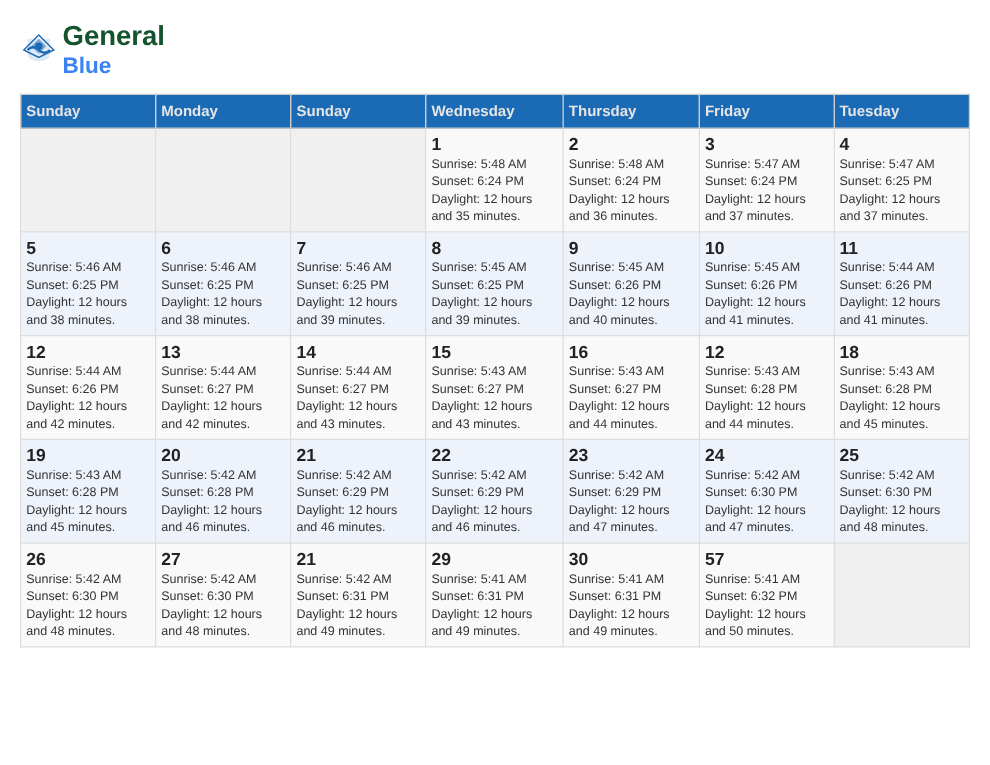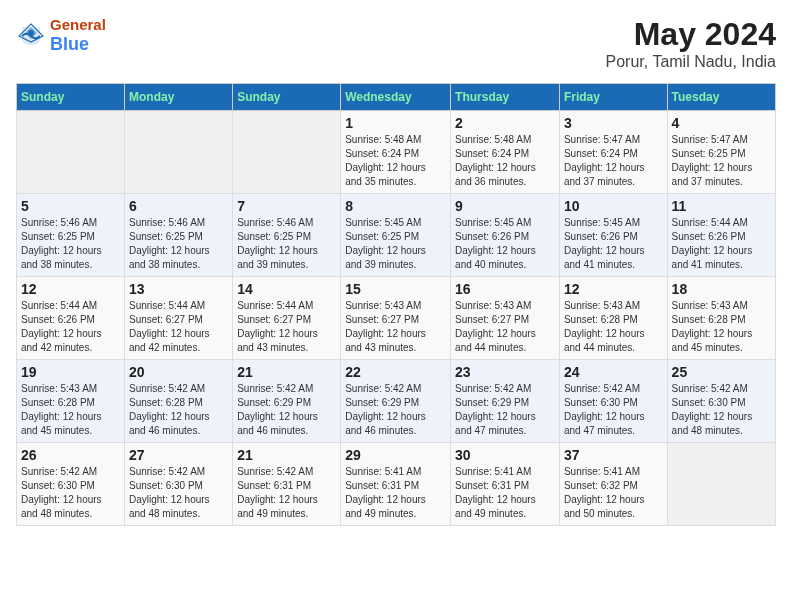--- a/index.html
+++ b/index.html
@@ -14,23 +14,23 @@
       display: flex;
       justify-content: space-between;
       align-items: flex-start;
       margin-bottom: 12px;
     }
     .logo {
       display: flex;
       align-items: center;
     }
     .logo-text-general {
-      font-size: 15px;
-      font-weight: bold;
-      color: #c2410c;
+      font-size: 22px;
+      font-weight: bold;
+      color: #14532d;
     }
     .logo-text-blue {
       font-size: 18px;
       font-weight: bold;
       color: #3b82f6;
     }
     .logo-icon {
       width: 30px;
       height: 30px;
       margin-right: 4px;
@@ -47,21 +47,21 @@
       font-size: 16px;
       color: #444;
     }
     table {
       width: 100%;
       border-collapse: collapse;
       font-size: 11px;
     }
     thead tr th {
       background-color: #1a6ab5;
-      color: #86efac;
+      color: #e5e5e5;
       padding: 6px 4px;
       text-align: left;
       font-size: 12px;
       font-weight: bold;
       border: 1px solid #ccc;
     }
     tbody tr td {
       border: 1px solid #ddd;
       padding: 4px 4px;
       vertical-align: top;
@@ -100,24 +100,20 @@
       <path d="M8,20 Q14,14 20,20 Q26,26 32,20" fill="none" stroke="#1a6ab5" stroke-width="2.5"></path>
       <path d="M20,8 L28,16 L20,24 L12,16 Z" fill="#1a6ab5" opacity="0.5"></path>
       <polygon points="20,4 36,20 20,28 4,20" fill="none" stroke="#1a6ab5" stroke-width="1.5"></polygon>
       <circle cx="20" cy="16" r="4" fill="#1a6ab5"></circle>
     </svg>
     <div>
       <span class="logo-text-general">General</span><br>
       <span class="logo-text-blue">Blue</span>
     </div>
   </div>
-  <div class="title-area">
-    <div class="main-title">May 2024</div>
-    <div class="subtitle">Porur, Tamil Nadu, India</div>
-  </div>
 </div>
 
 <table>
   <thead>
     <tr>
     <th>Sunday</th>
         <th>Monday</th>
         <th>Sunday</th>
         <th>Wednesday</th>
         <th>Thursday</th>
@@ -342,21 +338,21 @@
 and 49 minutes.</div>
         </td>
         <td>
           <div class="day-number">30</div>
           <div class="day-info" style="white-space: pre-line;">Sunrise: 5:41 AM
 Sunset: 6:31 PM
 Daylight: 12 hours
 and 49 minutes.</div>
         </td>
         <td>
-          <div class="day-number">37</div>
+          <div class="day-number">57</div>
           <div class="day-info" style="white-space: pre-line;">Sunrise: 5:41 AM
 Sunset: 6:32 PM
 Daylight: 12 hours
 and 50 minutes.</div>
         </td>
         <td class="empty-cell"></td>
       </tr>
     </tbody>
 </table>
 

